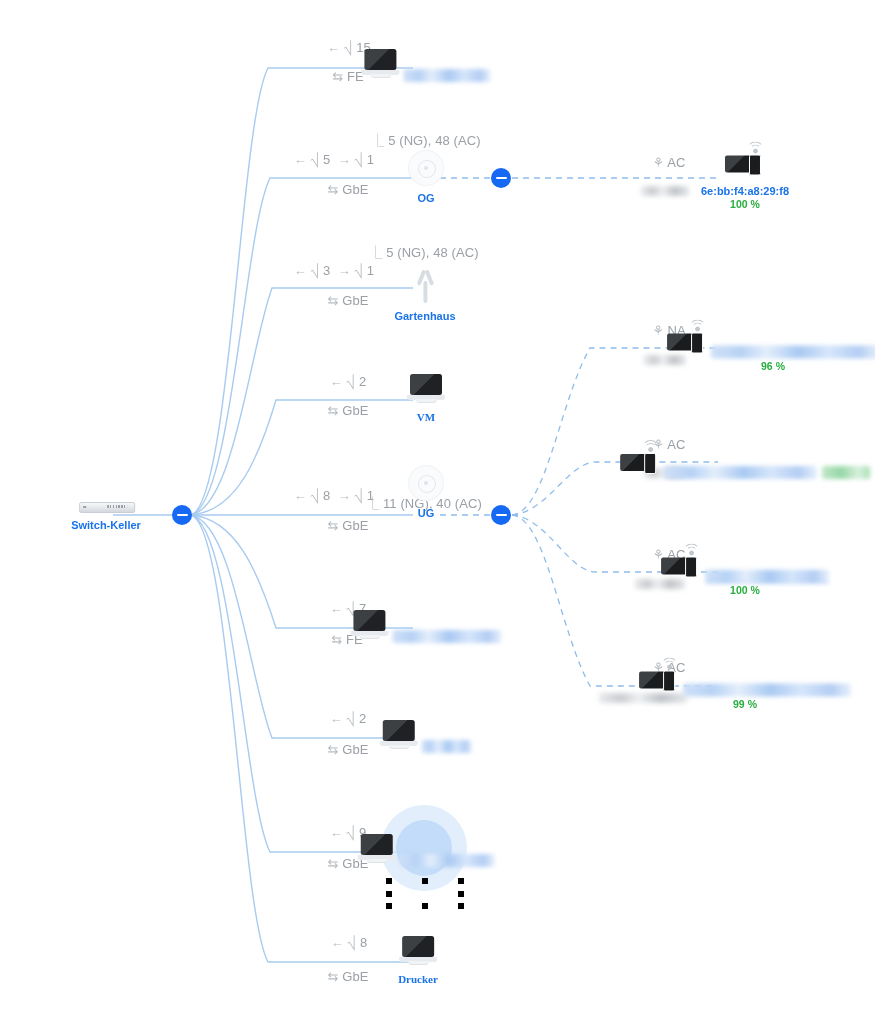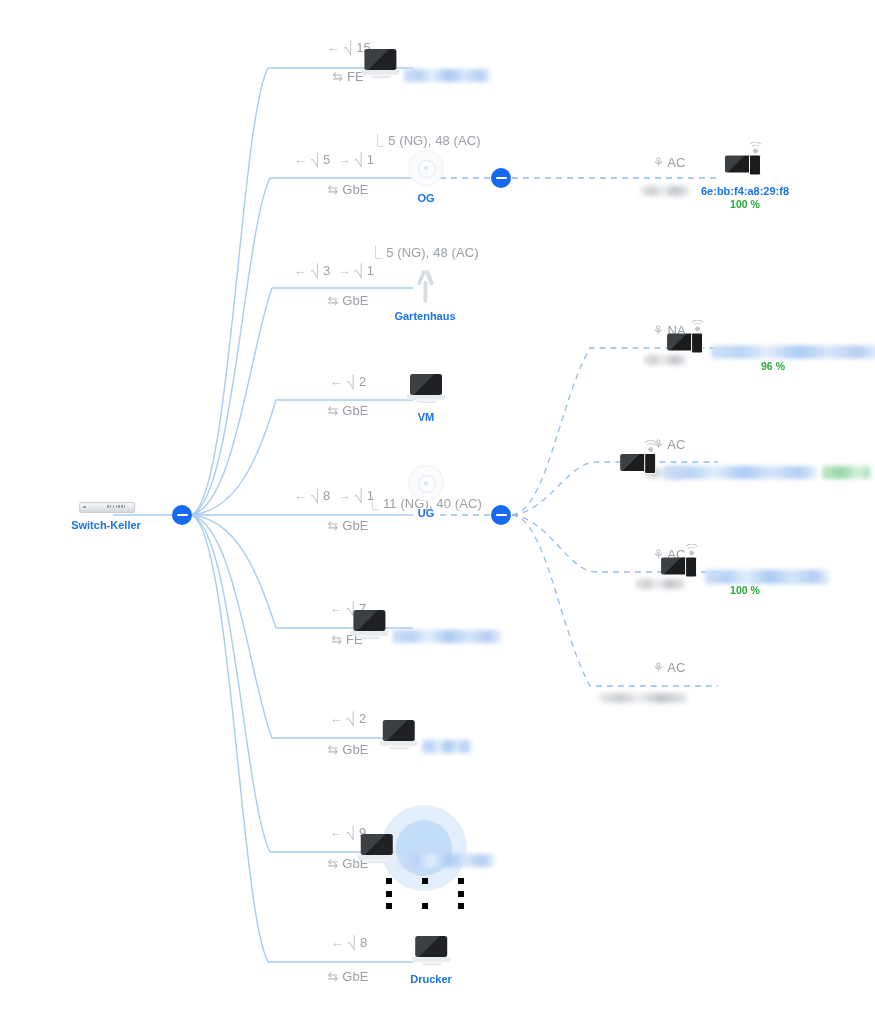--- a/index.html
+++ b/index.html
@@ -404,21 +404,21 @@
 
   <div class="link-label" style="left:348px; top:382px;">
     <span class="glyph">←</span>
     <span class="glyph">⎷</span>
     <span>2</span>
   </div>
   <div class="link-label" style="left:348px; top:411px;">
     <span class="glyph">⇆</span>
     <span>GbE</span>
   </div>
-  <div class="node" style="left:426px; top:399px;">
+  <div class="node" style="left:426px; top:399px;font-family:Liberation Serif, serif;">
     <div class="icon-wrap">
       <div class="laptop">
           <div class="screen"></div>
           <div class="base"></div>
           <div class="foot"></div>
         </div>
     </div>
     <div class="node-label">VM</div>
   </div>
 
@@ -511,20 +511,35 @@
     </div>
     <div class="node-label redacted dotted-underline">XXXXXXXXXXXXXXXX</div>
     <div class="node-sub">100 %</div>
   </div>
 
   <div class="link-label" style="left:669px; top:668px;">
     <span class="glyph">⚘</span>
     <span>AC</span>
   </div>
   <div class="grey-redacted" style="left:643px; top:698px; width:88px;"></div>
+  <div class="node" style="left:745px; top:686px;">
+    <div class="icon-wrap">
+      <div class="wclient">
+        <div class="wifi">
+            <i class="a1"></i>
+            <i class="a2"></i>
+            <i class="a3"></i>
+          </div>
+        <div class="tab"></div>
+          <div class="phone"></div>
+      </div>
+    </div>
+    <div class="node-label redacted">XXXXXXXXXXXXXXXXXXXXXX</div>
+    <div class="node-sub">99 %</div>
+  </div>
 
   <div class="link-label" style="left:348px; top:609px;">
     <span class="glyph">←</span>
     <span class="glyph">⎷</span>
     <span>7</span>
   </div>
   <div class="link-label" style="left:347px; top:640px;">
     <span class="glyph">⇆</span>
     <span>FE</span>
   </div>
@@ -591,21 +606,21 @@
 
   <div class="link-label" style="left:349px; top:943px;">
     <span class="glyph">←</span>
     <span class="glyph">⎷</span>
     <span>8</span>
   </div>
   <div class="link-label" style="left:348px; top:977px;">
     <span class="glyph">⇆</span>
     <span>GbE</span>
   </div>
-  <div class="node" style="left:431px; top:961px;">
+  <div class="node" style="left:418px; top:961px;font-family:Liberation Serif, serif;">
     <div class="icon-wrap">
       <div class="laptop">
           <div class="screen"></div>
           <div class="base"></div>
           <div class="foot"></div>
         </div>
     </div>
     <div class="node-label">Drucker</div>
   </div>
 

